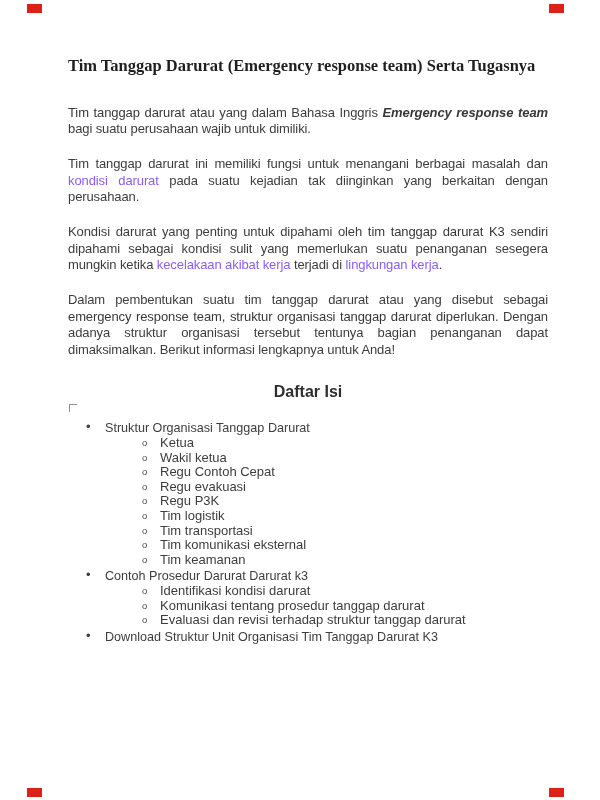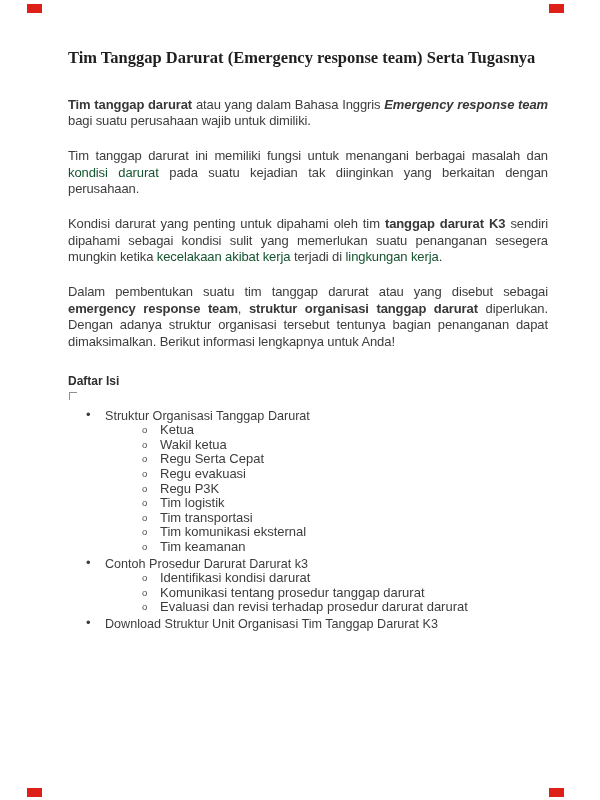--- a/index.html
+++ b/index.html
@@ -6,40 +6,40 @@
   .page {
     position:relative; width:600px; height:800px; background:#ffffff;
     overflow:hidden; font-family:"Liberation Sans", sans-serif;
   }
   .corner-marker { position:absolute; width:15px; height:9px; background:#dd2018; }
   .corner-marker.tl { left:27px;  top:4px; }
   .corner-marker.tr { left:549px; top:4px; }
   .corner-marker.bl { left:27px;  top:788px; }
   .corner-marker.br { left:549px; top:788px; }
 
-  .content { position:absolute; left:68px; top:4px; width:480px; }
+  .content { position:absolute; left:68px; top:12px; width:480px; }
 
   h1.doc-title {
     font-family:"Liberation Serif", serif;
     font-size:16.5px; font-weight:bold; color:#1f1f1f;
     margin:44px 0 29px 0; letter-spacing:0px; line-height:1.2;
   }
 
   p.body-para {
     font-size:13px; line-height:16.5px; color:#3d3d3d;
     text-align:justify; margin:0 0 18.5px 0; letter-spacing:-0.1px;
   }
   p.body-para.last { margin-bottom:24px; }
-  p.body-para b { font-weight:bold; color:#383838; }
+  p.body-para b { font-weight:normal; color:#383838; }
   p.body-para .bi { font-weight:bold; font-style:italic; color:#383838; }
-  p.body-para a.inline-link { color:#14532d; text-decoration:none; cursor:pointer; }
+  p.body-para a.inline-link { color:#8b5cf6; text-decoration:none; cursor:pointer; }
 
   h2.toc-heading {
-    font-size:12px; font-weight:600; color:#2e2e2e;
-    margin:0 0 3px 0; line-height:1.2;
+    font-size:16px; font-weight:600; color:#2e2e2e;
+    margin:0 0 3px 0; line-height:1.2;text-align:center;
   }
   .placeholder-glyph {
     display:block; width:7px; height:7px;
     border-top:1.5px solid #8f8f8f; border-left:1.5px solid #8f8f8f;
     margin:1px 0 9px 1px;
   }
 
   ul.toc-main { list-style:none; margin:0; padding:0; }
   ul.toc-main > li.toc-item-main {
     position:relative; padding-left:37px;
@@ -78,29 +78,29 @@
         <p class="body-para last"><span>Dalam pembentukan suatu tim tanggap darurat atau yang disebut sebagai </span><b>emergency response team</b><span>, </span><b>struktur organisasi tanggap darurat</b><span> diperlukan. Dengan adanya struktur organisasi tersebut tentunya bagian penanganan dapat dimaksimalkan. Berikut informasi lengkapnya untuk Anda!</span></p>
       </div>
 
     <h2 class="toc-heading">Daftar Isi</h2>
     <span class="placeholder-glyph"></span>
 
     <ul class="toc-main" id="toc-list">
         <li class="toc-item-main"><span>Struktur Organisasi Tanggap Darurat</span><ul class="toc-sub">
             <li class="toc-item-sub">Ketua</li>
             <li class="toc-item-sub">Wakil ketua</li>
-            <li class="toc-item-sub">Regu Serta Cepat</li>
+            <li class="toc-item-sub">Regu Contoh Cepat</li>
             <li class="toc-item-sub">Regu evakuasi</li>
             <li class="toc-item-sub">Regu P3K</li>
             <li class="toc-item-sub">Tim logistik</li>
             <li class="toc-item-sub">Tim transportasi</li>
             <li class="toc-item-sub">Tim komunikasi eksternal</li>
             <li class="toc-item-sub">Tim keamanan</li>
           </ul></li>
         <li class="toc-item-main"><span>Contoh Prosedur Darurat Darurat k3</span><ul class="toc-sub">
             <li class="toc-item-sub">Identifikasi kondisi darurat</li>
             <li class="toc-item-sub">Komunikasi tentang prosedur tanggap darurat</li>
-            <li class="toc-item-sub">Evaluasi dan revisi terhadap prosedur darurat darurat</li>
+            <li class="toc-item-sub">Evaluasi dan revisi terhadap struktur tanggap darurat</li>
           </ul></li>
         <li class="toc-item-main"><span>Download Struktur Unit Organisasi Tim Tanggap Darurat K3</span></li>
       </ul>
   </div>
 </div>
 
 </body></html>

